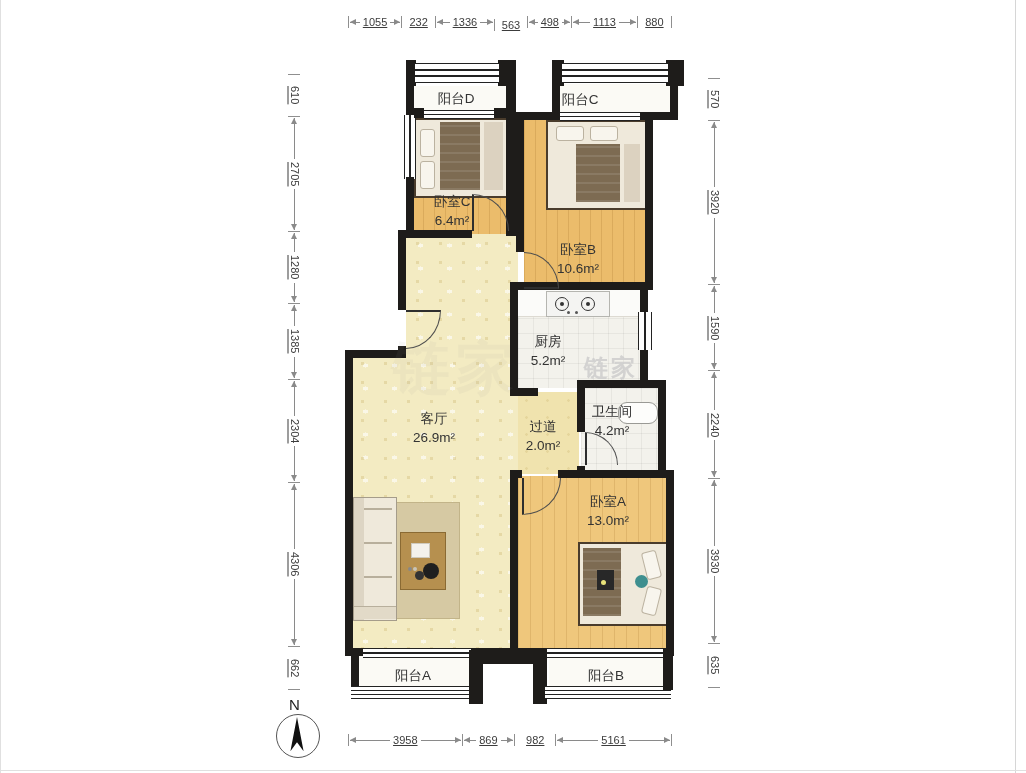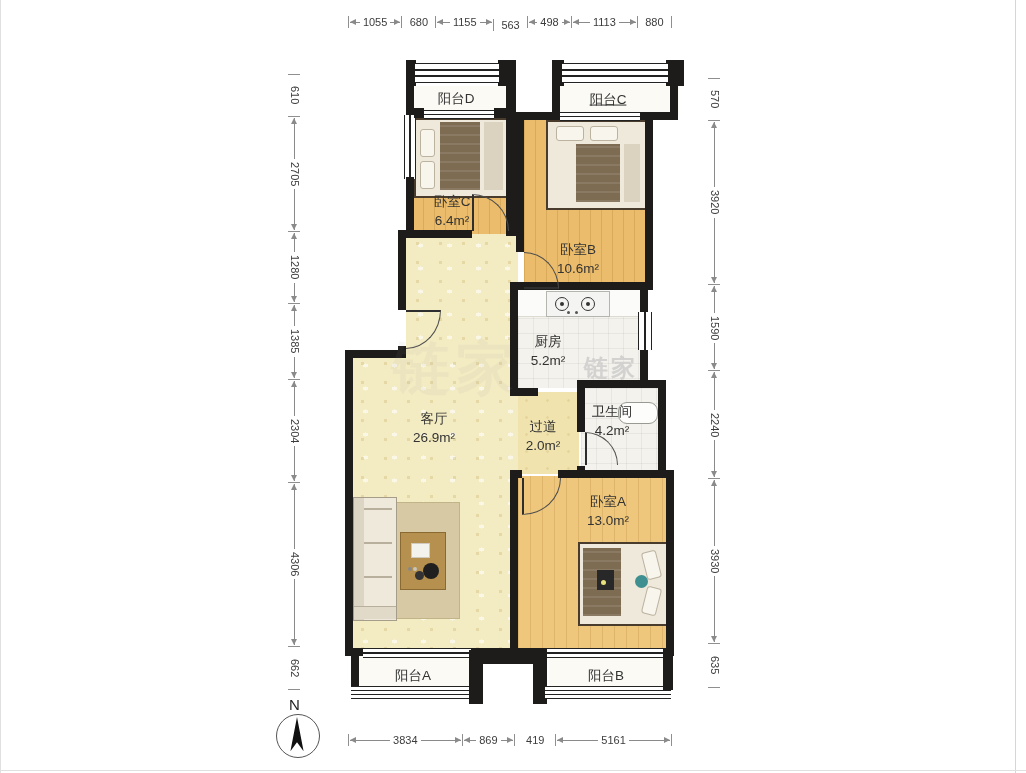--- a/index.html
+++ b/index.html
@@ -4,21 +4,21 @@
 <style>
   html,body{margin:0;padding:0;background:#fff;}
   .canvas{position:relative;width:1026px;height:773px;background:#ffffff;overflow:hidden;
           font-family:"Liberation Sans","DejaVu Sans",sans-serif;color:#333;}
   
   .edge{position:absolute;background:#e0e0e0;}
   
   .dim-strip{position:absolute;display:flex;font-size:11px;color:#3c3c3c;}
   .dim-strip.h{flex-direction:row;align-items:center;}
   .dim-strip.v{flex-direction:column;align-items:center;}
-  .dim-seg{display:flex;align-items:center;justify-content:center;min-width:0;min-height:0;}
+  .dim-seg{display:flex;align-items:center;justify-content:center;min-width:0;min-height:0;text-decoration:underline;}
   .h .dim-seg{flex-direction:row;height:12px;border-left:1px solid #8f8f8f;}
   .h .dim-seg:last-child{border-right:1px solid #8f8f8f;}
   .v .dim-seg{flex-direction:column;width:12px;border-top:1px solid #8f8f8f;}
   .v .dim-seg:last-child{border-bottom:1px solid #8f8f8f;}
   .dline{flex:1 1 0;position:relative;}
   .h .dline{height:1px;background:#8a8a8a;margin:0 1px;}
   .v .dline{width:1px;background:#8a8a8a;margin:1px 0;}
   .h .a-start::before{content:'';position:absolute;left:0;top:-3px;width:0;height:0;
       border-top:3.5px solid transparent;border-bottom:3.5px solid transparent;border-right:6px solid #8a8a8a;}
   .h .a-end::after{content:'';position:absolute;right:0;top:-3px;width:0;height:0;
@@ -84,25 +84,25 @@
   <div class="edge" style="left:1015px;top:0;width:1px;height:773px;background:#d6d6d6;"></div>
   <div class="edge" style="left:0;top:770px;width:1026px;height:1px;"></div>
 
   <div class="dim-strip h" style="left:348px;top:15px;width:324px;height:14px;">
       <div class="dim-seg" style="flex-grow: 1055;">
         <span class="dline a-start"></span>
         <span class="dnum">1055</span>
         <span class="dline a-end"></span>
       </div>
       <div class="dim-seg" style="flex-grow: 579;">
-        <span class="dnum">680</span>
+        <span class="dnum">232</span>
       </div>
       <div class="dim-seg" style="flex-grow: 1336;">
         <span class="dline a-start"></span>
-        <span class="dnum">1155</span>
+        <span class="dnum">1336</span>
         <span class="dline a-end"></span>
       </div>
       <div class="dim-seg" style="flex-grow: 563; margin-top: 6px;">
         <span class="dnum">563</span>
       </div>
       <div class="dim-seg" style="flex-grow: 885;">
         <span class="dline a-start"></span>
         <span class="dnum">498</span>
         <span class="dline a-end"></span>
       </div>
@@ -111,30 +111,30 @@
         <span class="dnum">1113</span>
         <span class="dline a-end"></span>
       </div>
       <div class="dim-seg" style="flex-grow: 580;">
         <span class="dnum">880</span>
       </div>
     </div>
   <div class="dim-strip h" style="left:348px;top:733px;width:324px;height:14px;">
       <div class="dim-seg" style="flex-grow: 2744;">
         <span class="dline a-start"></span>
-        <span class="dnum">3834</span>
+        <span class="dnum">3958</span>
         <span class="dline a-end"></span>
       </div>
       <div class="dim-seg" style="flex-grow: 869;">
         <span class="dline a-start"></span>
         <span class="dnum">869</span>
         <span class="dline a-end"></span>
       </div>
       <div class="dim-seg" style="flex-grow: 601;">
-        <span class="dnum">419</span>
+        <span class="dnum">982</span>
       </div>
       <div class="dim-seg" style="flex-grow: 2821;">
         <span class="dline a-start"></span>
         <span class="dnum">5161</span>
         <span class="dline a-end"></span>
       </div>
     </div>
   <div class="dim-strip v" style="left:287px;top:74px;width:14px;height:616px;">
       <div class="dim-seg" style="flex-grow: 610;">
         <span class="dnum">610</span>
@@ -313,21 +313,21 @@
 
     <div class="door q-tr leaf-l" style="left:472px;top:194px;width:34px;height:36px;"></div>
     <div class="door q-tr leaf-b" style="left:524px;top:252px;width:34px;height:34px;"></div>
     <div class="door q-br leaf-t" style="left:406px;top:310px;width:34px;height:36px;"></div>
     <div class="door q-tr leaf-l" style="left:585px;top:432px;width:30px;height:32px;"></div>
     <div class="door q-br leaf-l" style="left:522px;top:478px;width:36px;height:36px;"></div>
 
     <div class="rlbl" style="left:456px;top:99px;">
         <div>阳台D</div>
       </div>
-    <div class="rlbl" style="left:608px;top:100px;text-decoration:underline;">
+    <div class="rlbl" style="left:580px;top:100px;">
         <div>阳台C</div>
       </div>
     <div class="rlbl" style="left:452px;top:212px;">
         <div>卧室C</div>
         <div>6.4m²</div>
       </div>
     <div class="rlbl" style="left:578px;top:260px;">
         <div>卧室B</div>
         <div>10.6m²</div>
       </div>

